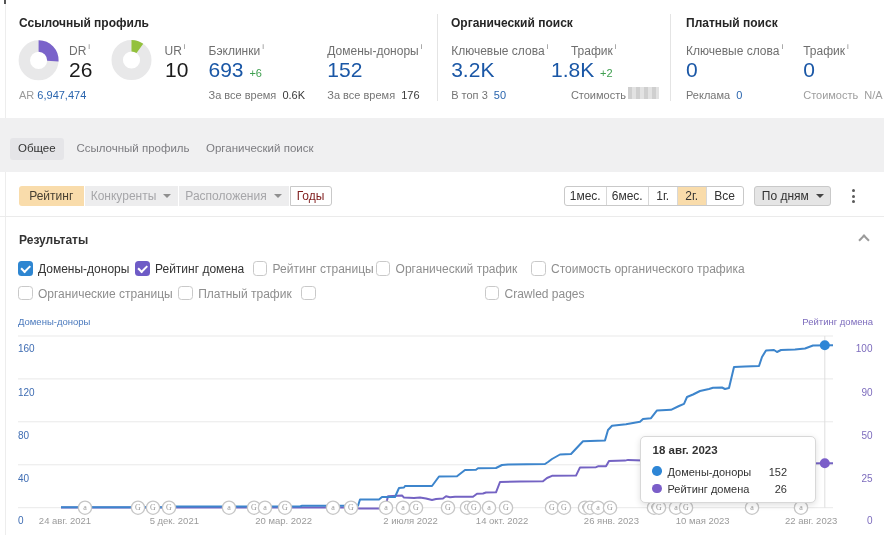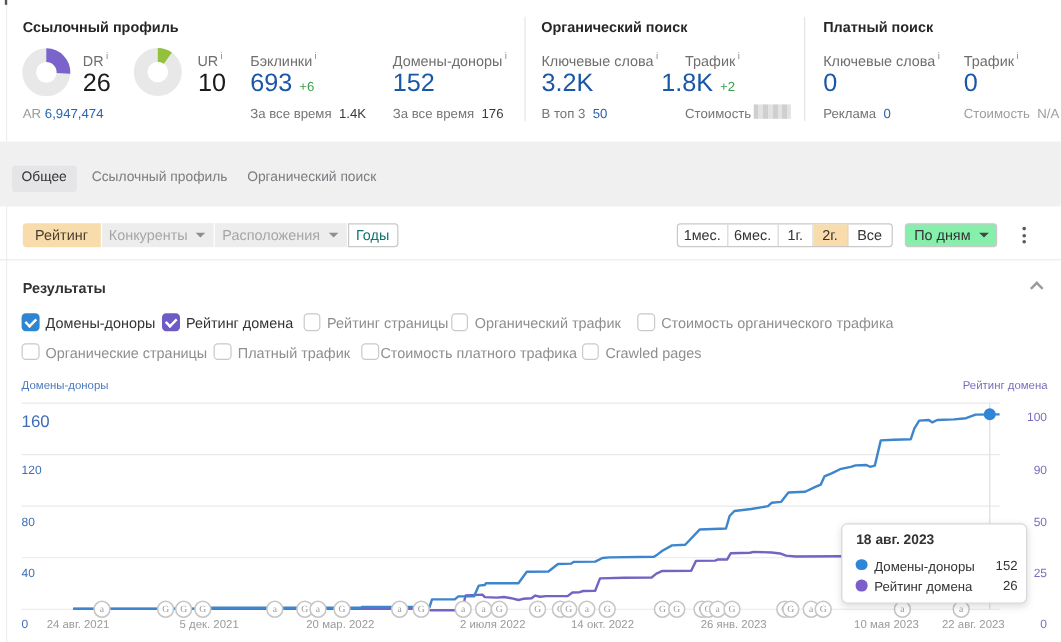--- a/index.html
+++ b/index.html
@@ -47,21 +47,21 @@
   </svg>
 
   <div class="abs mlabel" style="left:69px;top:42px">DR<span class="sup">i</span></div>
   <div class="abs big" style="left:69px;top:59px">26</div>
   <div class="abs mlabel" style="left:164.5px;top:42px">UR<span class="sup">i</span></div>
   <div class="abs big" style="left:165px;top:59px">10</div>
   <div class="abs sub" style="left:19px;top:89px"><span style="color:#9a9a9a">AR</span> <span class="bl">6,947,474</span></div>
 
   <div class="abs mlabel" style="left:208.5px;top:42px">Бэклинки<span class="sup">i</span></div>
   <div class="abs bigb" style="left:208.5px;top:59px">693 <span class="green">+6</span></div>
-  <div class="abs sub" style="left:208.5px;top:89px">За все время&nbsp; <b>1.4K</b></div>
+  <div class="abs sub" style="left:208.5px;top:89px">За все время&nbsp; <b>0.6K</b></div>
 
   <div class="abs mlabel" style="left:327.3px;top:42px">Домены-доноры<span class="sup">i</span></div>
   <div class="abs bigb" style="left:327.3px;top:59px">152</div>
   <div class="abs sub" style="left:327.3px;top:89px">За все время&nbsp; <b>176</b></div>
 
   <div class="abs mlabel" style="left:451.2px;top:42px">Ключевые слова<span class="sup">i</span></div>
   <div class="abs bigb" style="left:451.2px;top:59px">3.2K</div>
   <div class="abs sub" style="left:451.2px;top:89px">В топ 3&nbsp; <span class="bl">50</span></div>
 
   <div class="abs mlabel" style="left:570.9px;top:42px">Трафик<span class="sup">i</span></div>
@@ -80,30 +80,30 @@
 
   <div class="abs band" style="left:0;top:118px;width:884px;height:54px"></div>
   <div class="abs" style="left:10px;top:137.5px;width:54px;height:22.7px;background:#e5e5e8;border-radius:3px"></div>
   <div class="abs" style="left:18px;top:142px;font-size:11.5px;color:#333">Общее</div>
   <div class="abs tab" style="left:76.4px;top:142px">Ссылочный профиль</div>
   <div class="abs tab" style="left:206px;top:142px">Органический поиск</div>
 
   <div class="btn" style="left:19px;width:64.5px;background:#f9dcab;color:#474032;border-radius:3px 0 0 3px">Рейтинг</div>
   <div class="btn" style="left:178.5px;width:110px;background:#ededee;color:#a6a6a9">Расположения<span class="caret"></span></div>
   <div class="btn" style="left:84.5px;width:93px;background:#ededee;color:#a6a6a9">Конкуренты<span class="caret"></span></div>
-  <div class="btn" style="left:289.5px;width:42px;background:#fff;color:#0f766e;border:1px solid #c9c9c9;border-radius:0 3px 3px 0;line-height:18.5px">Годы</div>
+  <div class="btn" style="left:289.5px;width:42px;background:#fff;color:#7f1d1d;border:1px solid #c9c9c9;border-radius:0 3px 3px 0;line-height:18.5px">Годы</div>
 
   <div class="btn" style="left:563.7px;width:180px;border:1px solid #c9c9c9;border-radius:3px;line-height:18.5px;color:#333;display:flex">
     <div style="width:42px;border-right:1px solid #d8d8d8">1мес.</div>
     <div style="width:42px;border-right:1px solid #d8d8d8">6мес.</div>
     <div style="width:29px;border-right:1px solid #d8d8d8">1г.</div>
     <div style="width:29px;border-right:1px solid #d8d8d8;background:#f9dcab">2г.</div>
     <div style="flex:1">Все</div>
   </div>
-  <div class="btn" style="left:754.3px;width:77px;background:#86efac;color:#333;border:1px solid #c9c9c9;border-radius:3px;line-height:18.5px">По дням<span class="caret" style="border-top-color:#444"></span></div>
+  <div class="btn" style="left:754.3px;width:77px;background:#e5e5e5;color:#333;border:1px solid #c9c9c9;border-radius:3px;line-height:18.5px">По дням<span class="caret" style="border-top-color:#444"></span></div>
   <div class="abs" style="left:852px;top:189px;width:3px">
     <div style="width:3px;height:3px;border-radius:50%;background:#5a5a5a;margin-bottom:2.5px"></div>
     <div style="width:3px;height:3px;border-radius:50%;background:#5a5a5a;margin-bottom:2.5px"></div>
     <div style="width:3px;height:3px;border-radius:50%;background:#5a5a5a"></div>
   </div>
 
   <div class="abs" style="left:0;top:216px;width:884px;height:1px;background:#ebebeb"></div>
   <div class="abs h1" style="left:19px;top:233px;color:#333">Результаты</div>
   <div class="abs" style="left:860px;top:236px;width:8px;height:8px;border-left:2px solid #9a9a9a;border-top:2px solid #9a9a9a;transform:rotate(45deg)"></div>
 
@@ -116,21 +116,20 @@
   <div class="cb" style="left:375.7px;top:261px"></div>
   <div class="cbl" style="left:395.6px;top:262px">Органический трафик</div>
   <div class="cb" style="left:531px;top:261px"></div>
   <div class="cbl" style="left:551px;top:262px">Стоимость органического трафика</div>
 
   <div class="cb" style="left:18px;top:285.5px"></div>
   <div class="cbl" style="left:38px;top:286.5px">Органические страницы</div>
   <div class="cb" style="left:178.3px;top:285.5px"></div>
   <div class="cbl" style="left:198.2px;top:286.5px">Платный трафик</div>
   <div class="cb" style="left:301.1px;top:285.5px"></div>
-  <div class="cbl" style="left:317px;top:286.5px">Стоимость платного трафика</div>
   <div class="cb" style="left:484.6px;top:285.5px"></div>
   <div class="cbl" style="left:504.5px;top:286.5px">Crawled pages</div>
 
   <div class="abs" style="left:18px;top:315.5px;font-size:9.5px;color:#4a79bd">Домены-доноры</div>
   <div class="abs" style="right:11px;top:315.5px;font-size:9.5px;color:#7d6cbd">Рейтинг домена</div>
 
   <svg class="abs" style="left:0;top:0" width="884" height="535" viewBox="0 0 884 535">
     <g stroke="#e9e9e9" stroke-width="1">
       <line x1="18" y1="336" x2="833" y2="336"></line>
       <line x1="18" y1="378.9" x2="833" y2="378.9"></line>
@@ -203,41 +202,41 @@
         <text x="686" y="510.4" text-anchor="middle" font-size="8" fill="#9a9a9a" font-family="Liberation Serif,serif">G</text>
         <circle cx="752" cy="507.7" r="6.6" fill="#fff" stroke="#c6c6c6" stroke-width="1.3"></circle>
         <text x="752" y="510.4" text-anchor="middle" font-size="8" fill="#9a9a9a" font-family="Liberation Serif,serif">a</text>
         <circle cx="801" cy="507.7" r="6.6" fill="#fff" stroke="#c6c6c6" stroke-width="1.3"></circle>
         <text x="801" y="510.4" text-anchor="middle" font-size="8" fill="#9a9a9a" font-family="Liberation Serif,serif">a</text>
       </g>
     <circle cx="824.8" cy="345.3" r="5" fill="#2e86d6"></circle>
     <circle cx="824.8" cy="463.3" r="5" fill="#7b5ec9"></circle>
   </svg>
 
-  <div class="abs" style="left:18px;top:343.3px;font-size:14px;color:#3f6db3">160</div>
+  <div class="abs" style="left:18px;top:343.3px;font-size:10px;color:#3f6db3">160</div>
   <div class="abs" style="left:18px;top:386.6px;font-size:10px;color:#3f6db3">120</div>
   <div class="abs" style="left:18px;top:429.5px;font-size:10px;color:#3f6db3">80</div>
   <div class="abs" style="left:18px;top:472.5px;font-size:10px;color:#3f6db3">40</div>
   <div class="abs" style="left:18px;top:515.4px;font-size:10px;color:#3f6db3">0</div>
   <div class="abs" style="right:11.5px;top:343.3px;font-size:10px;color:#7d6cbd">100</div>
   <div class="abs" style="right:11.5px;top:386.6px;font-size:10px;color:#7d6cbd">90</div>
   <div class="abs" style="right:11.5px;top:429.5px;font-size:10px;color:#7d6cbd">50</div>
   <div class="abs" style="right:11.5px;top:472.5px;font-size:10px;color:#7d6cbd">25</div>
   <div class="abs" style="right:11.5px;top:515.4px;font-size:10px;color:#7d6cbd">0</div>
 
   <div class="abs xl" style="left:20px;top:515.4px;width:90px;text-align:center">24 авг. 2021</div>
   <div class="abs xl" style="left:129.3px;top:515.4px;width:90px;text-align:center">5 дек. 2021</div>
   <div class="abs xl" style="left:238.60000000000002px;top:515.4px;width:90px;text-align:center">20 мар. 2022</div>
   <div class="abs xl" style="left:347.9px;top:515.4px;width:90px;text-align:right">2 июля 2022</div>
   <div class="abs xl" style="left:457.1px;top:515.4px;width:90px;text-align:center">14 окт. 2022</div>
   <div class="abs xl" style="left:566.4px;top:515.4px;width:90px;text-align:center">26 янв. 2023</div>
-  <div class="abs xl" style="left:675.7px;top:515.4px;width:90px;text-align:right">10 мая 2023</div>
+  <div class="abs xl" style="left:675.7px;top:515.4px;width:90px;text-align:left">10 мая 2023</div>
   <div class="abs xl" style="left:785px;top:515.4px;width:90px;text-align:left">22 авг. 2023</div>
 
-  <div class="abs" style="left:701px;top:435.5px;width:155px;height:67.5px;background:#fff;border:1px solid #d8d8d8;border-radius:5px;box-shadow:0 2px 6px rgba(0,0,0,0.13)">
+  <div class="abs" style="left:640px;top:435.5px;width:176px;height:67.5px;background:#fff;border:1px solid #d8d8d8;border-radius:5px;box-shadow:0 2px 6px rgba(0,0,0,0.13)">
     <div style="position:absolute;left:11.5px;top:7px;font-size:11.5px;font-weight:bold;color:#333">18 авг. 2023</div>
     <div style="position:absolute;left:11px;top:29px;width:135px;font-size:11px;color:#333">
       <span style="display:inline-block;width:9.5px;height:9.5px;border-radius:50%;background:#2e86d6;margin-right:6px"></span>Домены-доноры<span style="float:right">152</span>
     </div>
     <div style="position:absolute;left:11px;top:46.5px;width:135px;font-size:11px;color:#333">
       <span style="display:inline-block;width:9.5px;height:9.5px;border-radius:50%;background:#7b5ec9;margin-right:6px"></span>Рейтинг домена<span style="float:right">26</span>
     </div>
   </div>
 </div>
 <style>.xl{font-size:9.5px;color:#9b9b9b;white-space:nowrap}</style>

